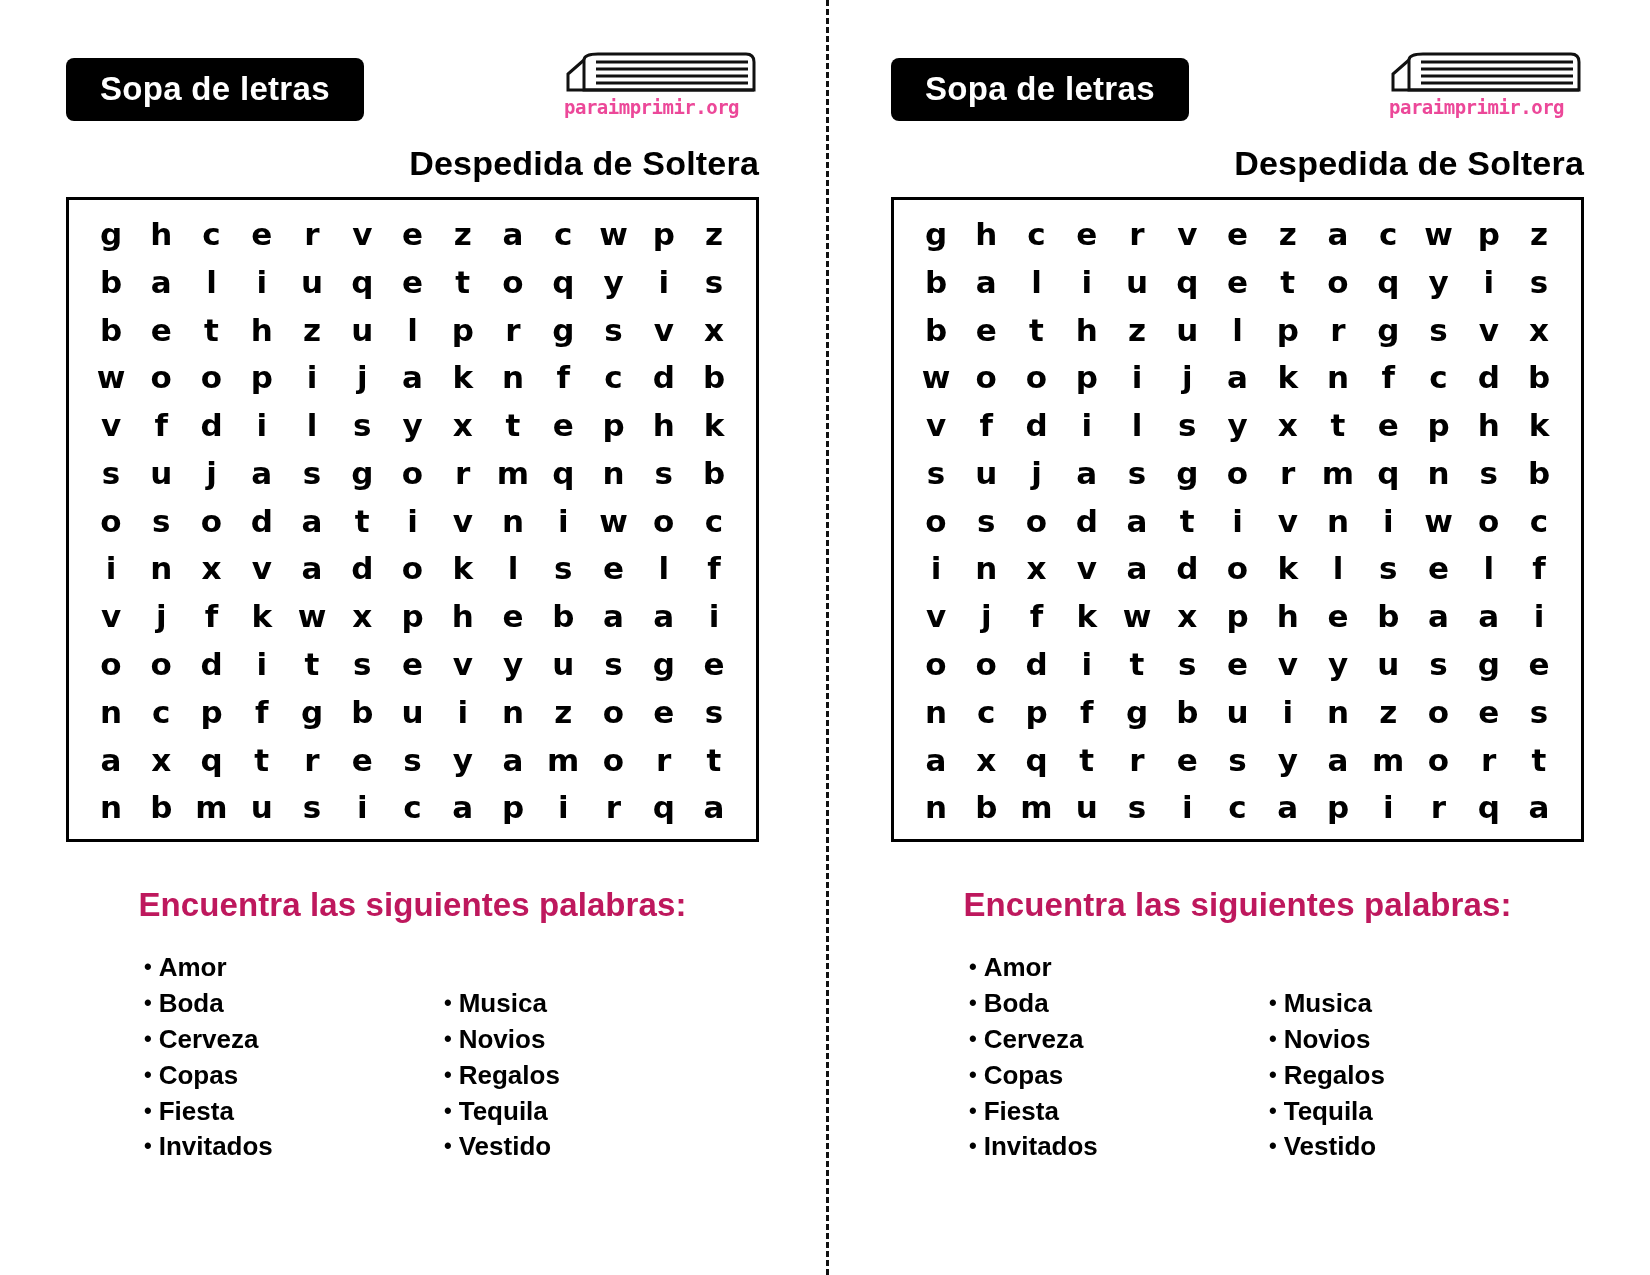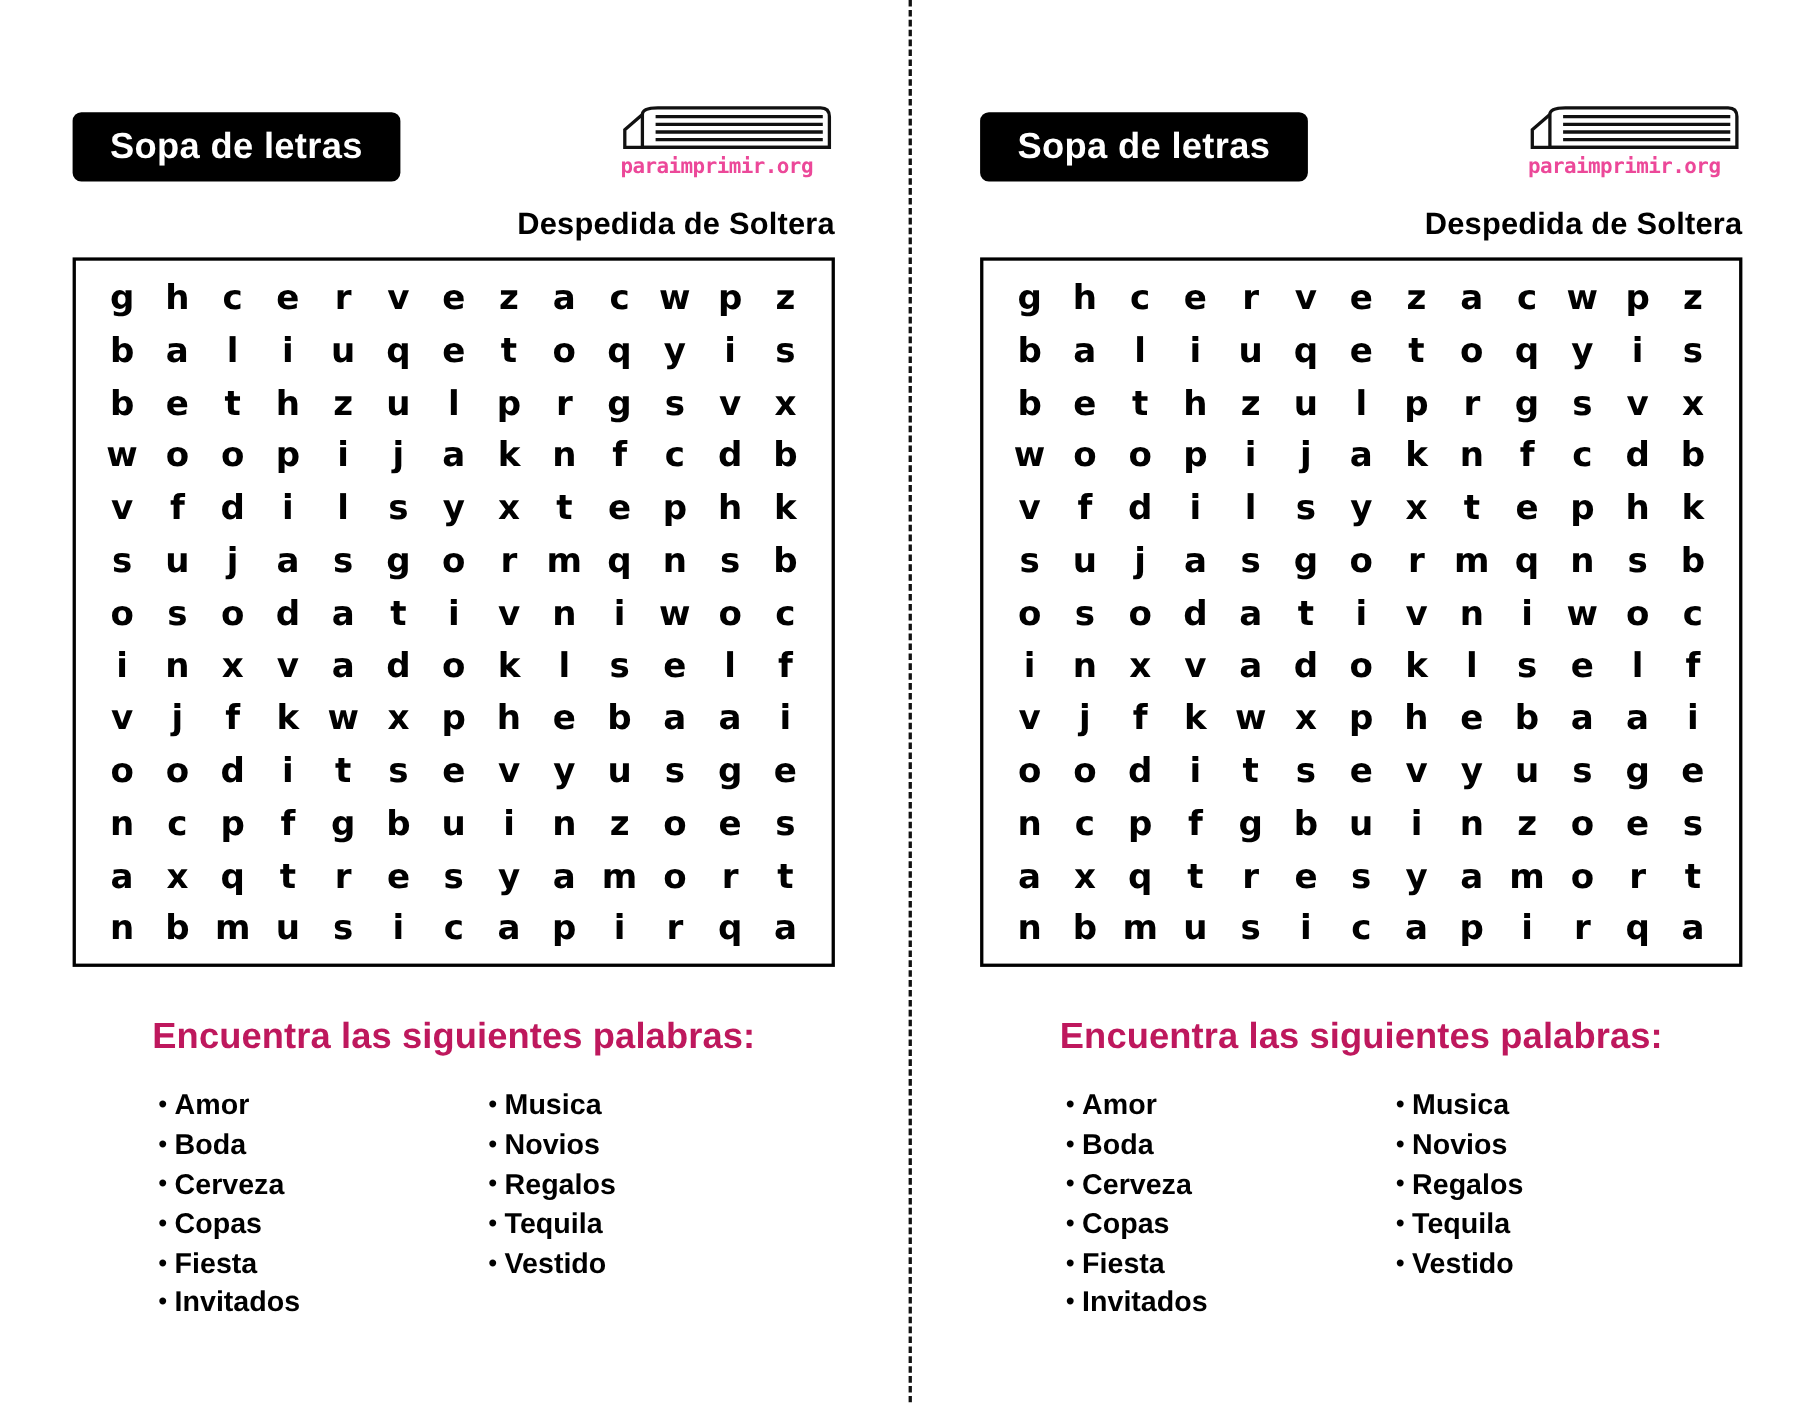--- a/index.html
+++ b/index.html
@@ -20,21 +20,20 @@
     position: absolute;
     left: 826px; top: 0;
     width: 0; height: 1275px;
     border-left: 3px dashed #111111;
     z-index: 5;
   }
   .panel {
     position: relative;
     width: 825px; height: 1110px;
     padding: 58px 66px 0 66px;
-    margin-top: 44px;
   }
   .panel-inner {
     position: relative;
     width: 100%;
   }
   
   .header-row {
     display: flex;
     align-items: flex-start;
     justify-content: space-between;
@@ -64,21 +63,21 @@
     font-weight: bold;
     letter-spacing: -0.5px;
     color: #ec4899;
     text-align: left;
     margin-top: 2px;
     white-space: nowrap;
   }
   
   .subtitle {
     text-align: right;
-    font-size: 28px;
+    font-size: 34px;
     font-weight: bold;
     color: #000000;
     margin-top: 16px;
     margin-bottom: 14px;
     letter-spacing: 0.2px;
   }
   
   .grid-box {
     border: 3px solid #000000;
     width: 693px;
@@ -109,20 +108,21 @@
     font-weight: bold;
     color: #be185d;
     margin-top: 44px;
     letter-spacing: 0.1px;
   }
   
   .words {
     display: flex;
     margin-top: 26px;
     padding-left: 78px;
+    align-items: flex-end;
   }
   .words-col {
     width: 300px;
   }
   .word {
     font-size: 26px;
     font-weight: bold;
     color: #000000;
     line-height: 1.38;
     white-space: nowrap;

